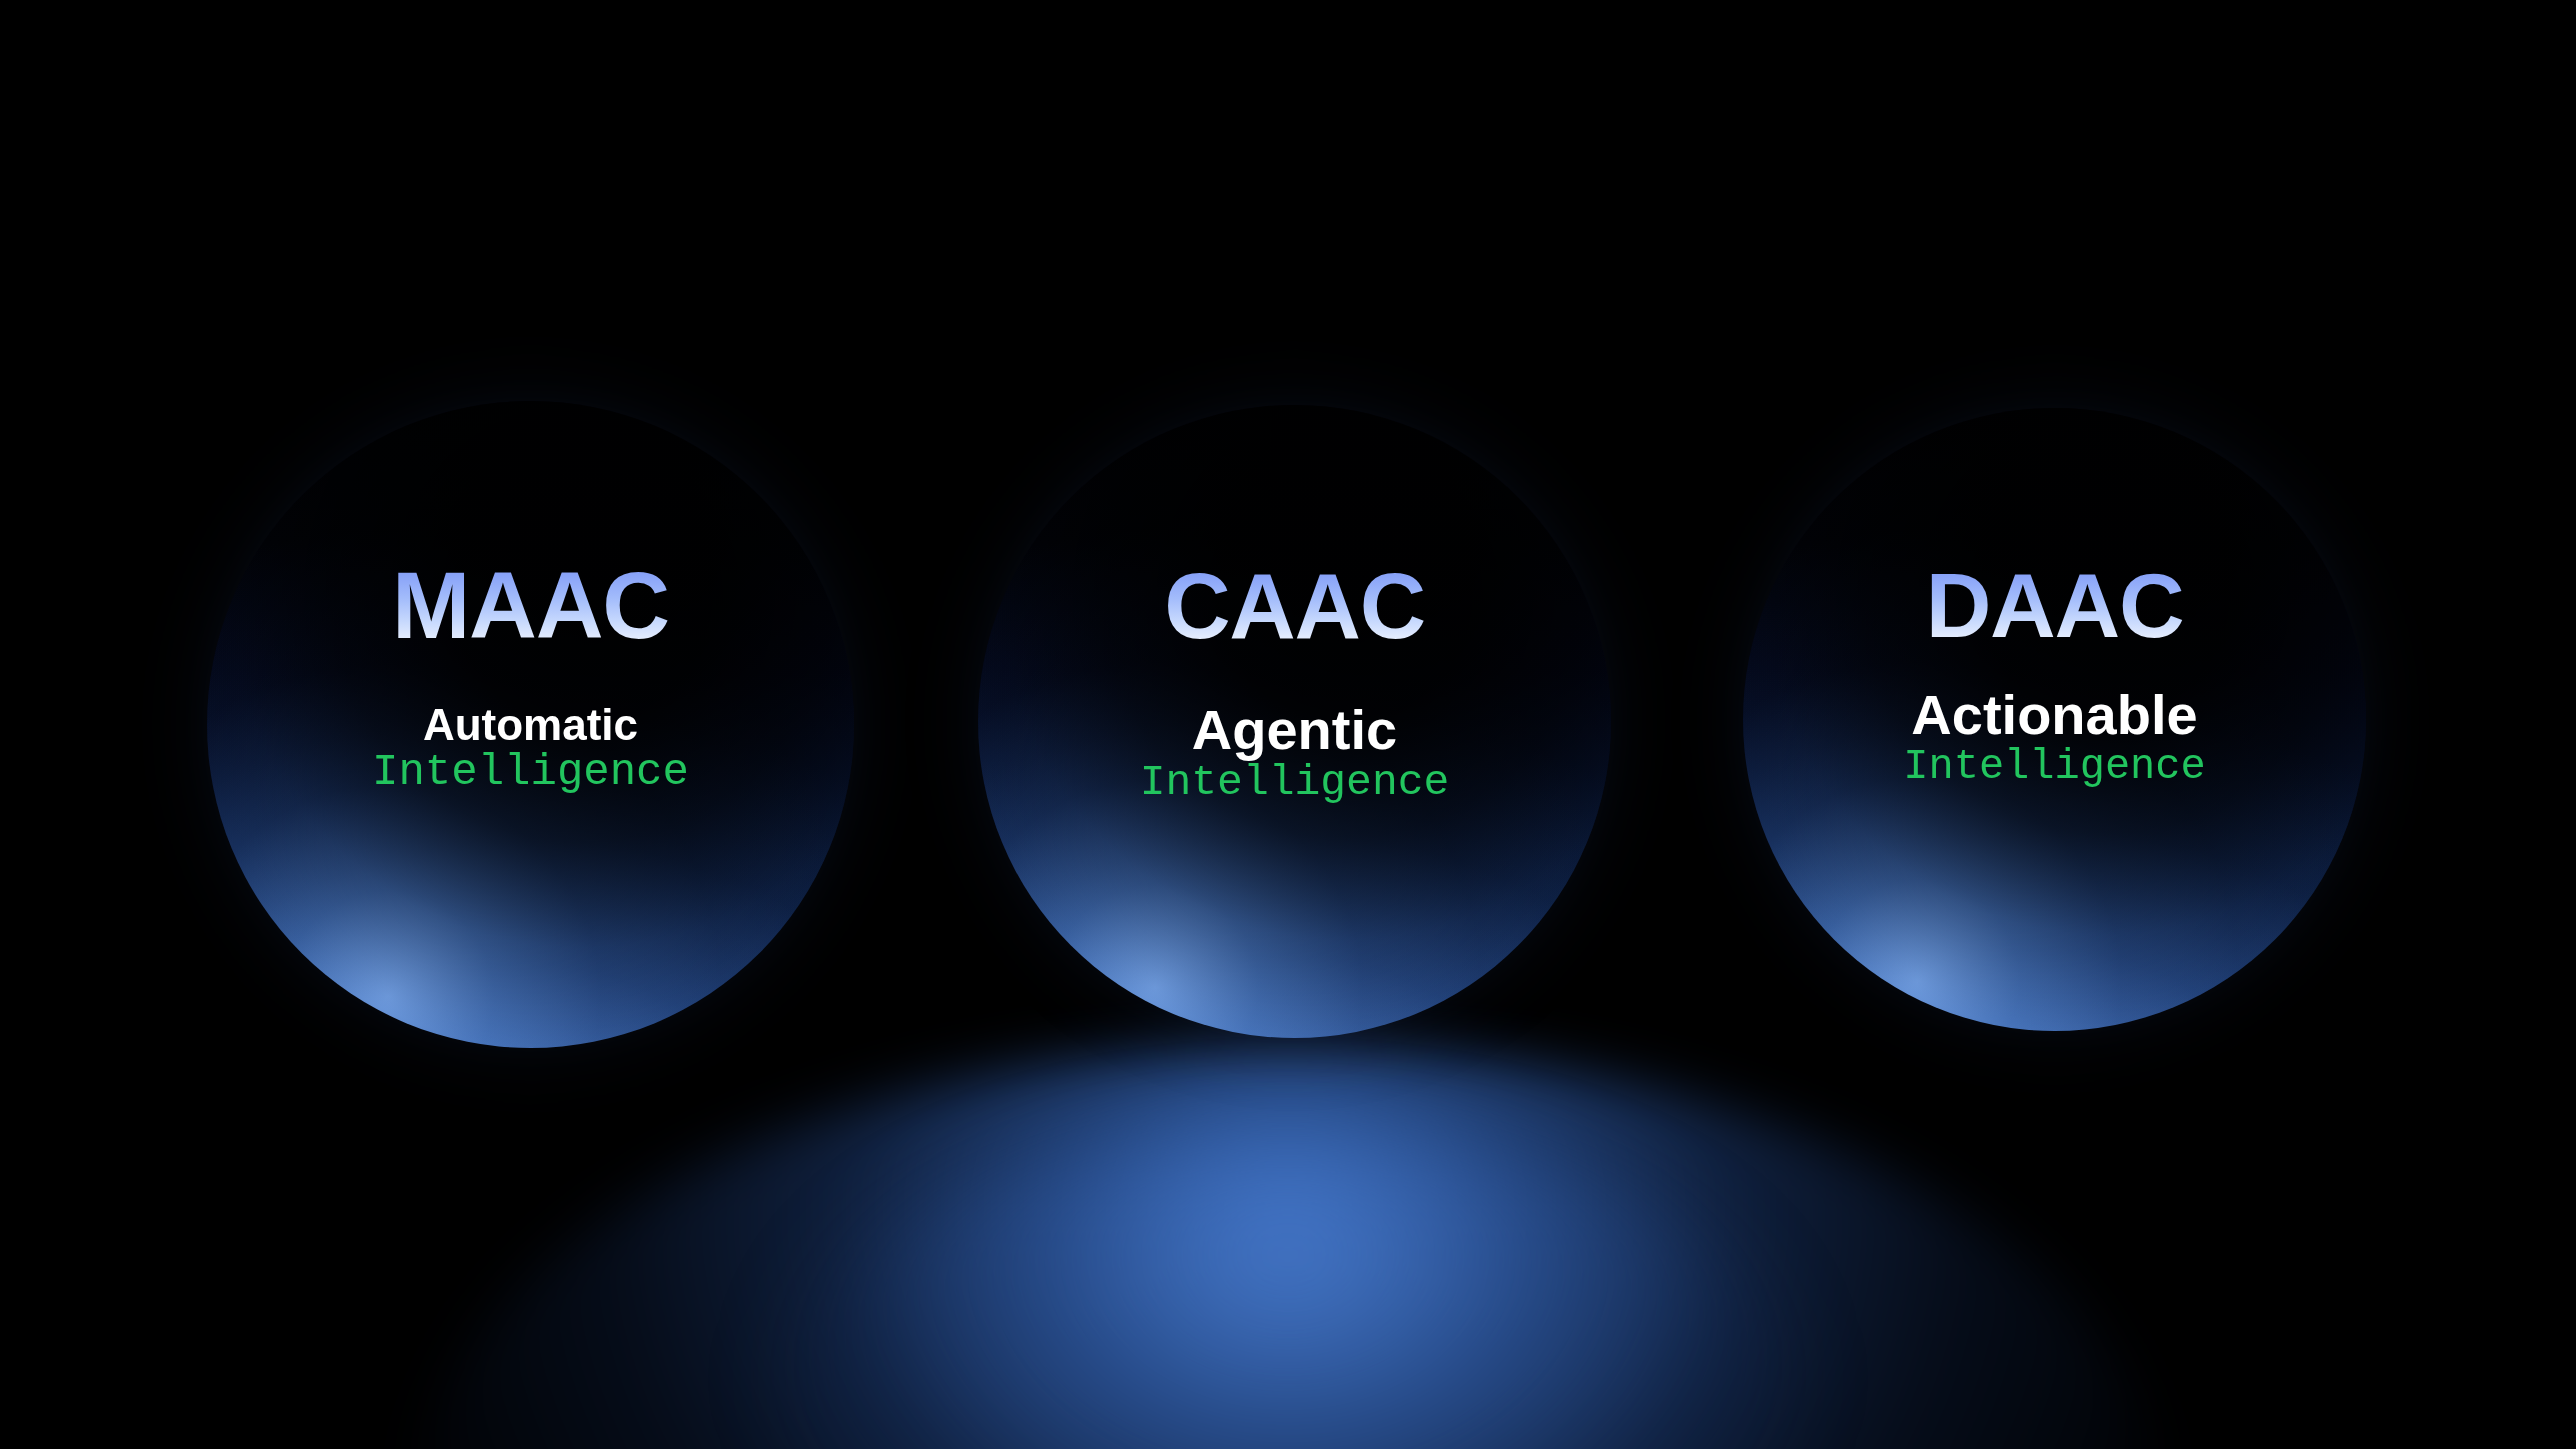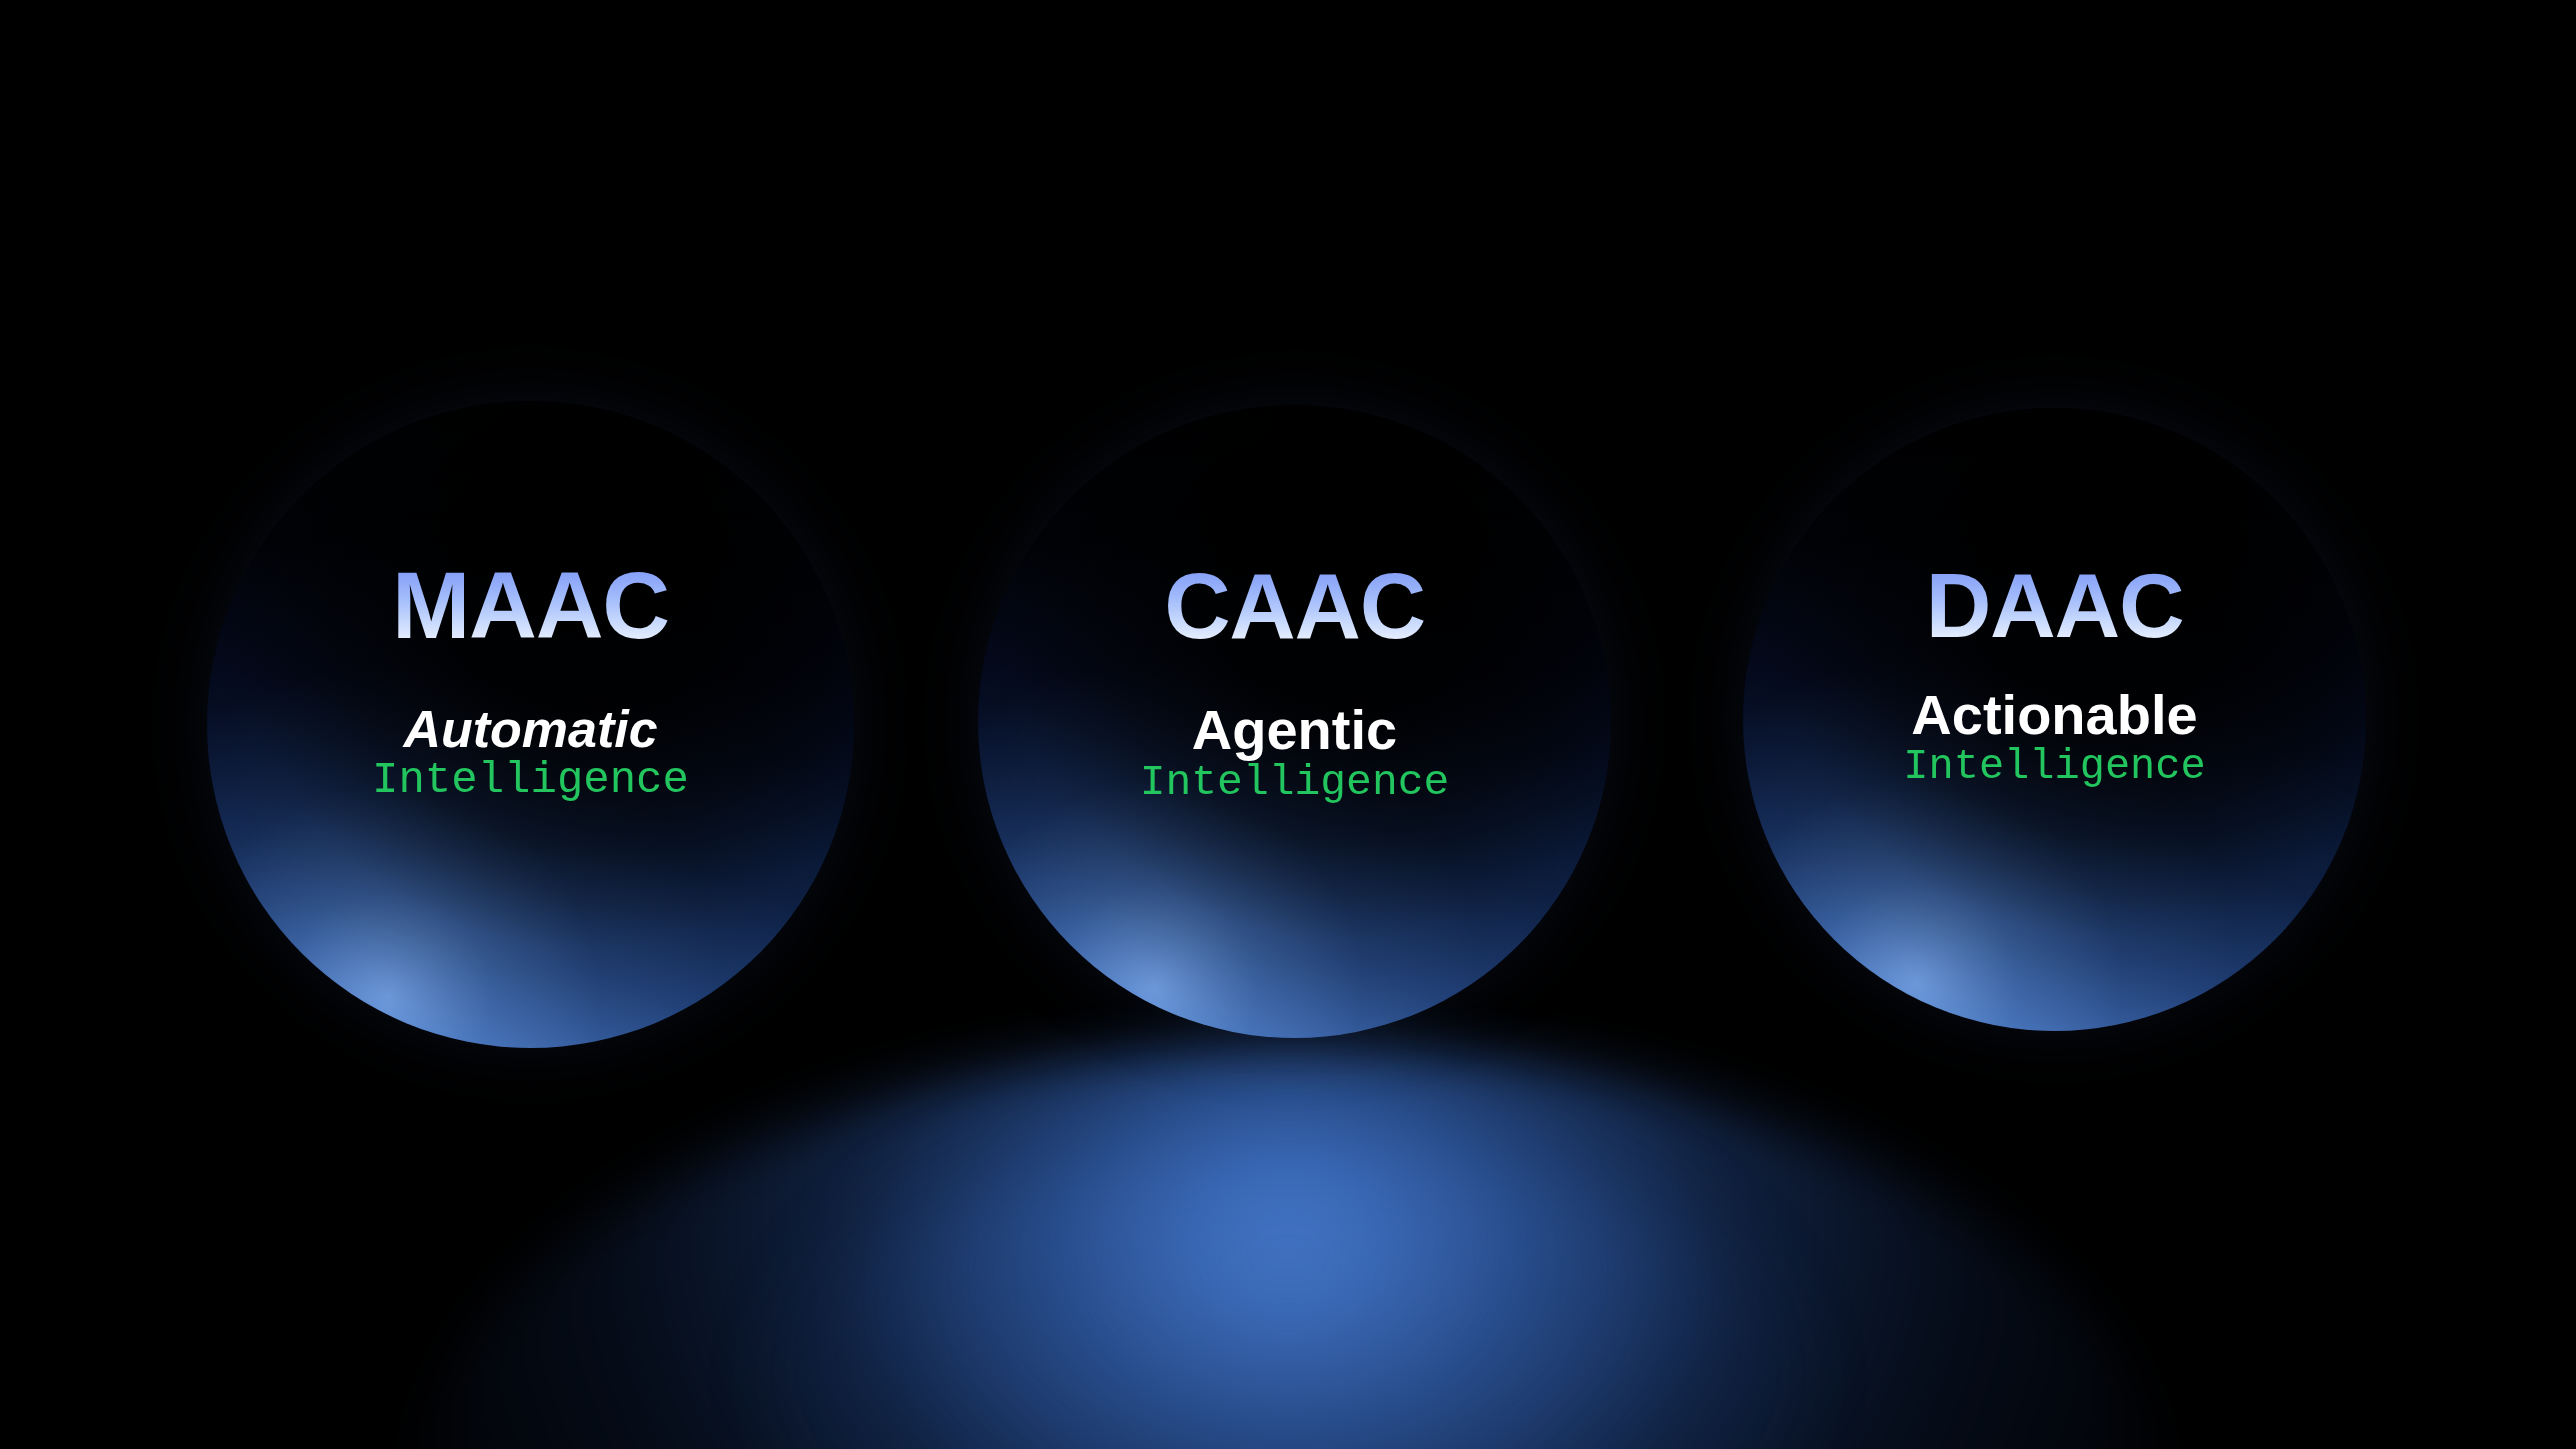--- a/index.html
+++ b/index.html
@@ -263,21 +263,21 @@
 
     <div class="sphere" id="sphere-0" style="width: 647px; height: 647px; left: 207px; top: 401px;">
       <div class="bloom"></div>
       <div class="body"></div>
       <div class="core-shade"></div>
       <div class="rim"></div>
       <div class="rim-hi"></div>
       <div class="rim-lo"></div>
       <div class="label-stack" style="padding-top: 158px;">
         <div class="acronym" style="font-size: 94px; margin-bottom: 48px;">MAAC</div>
-        <div class="sub-bold" style="font-size: 52px; font-style: italic;">Automatic</div>
+        <div class="sub-bold" style="font-size: 44px;">Automatic</div>
         <div class="sub-light" style="font-size: 44px;">Intelligence</div>
       </div>
     </div>
 
     <div class="sphere" id="sphere-1" style="width: 633px; height: 633px; left: 978px; top: 405px;">
       <div class="bloom"></div>
       <div class="body"></div>
       <div class="core-shade"></div>
       <div class="rim"></div>
       <div class="rim-hi"></div>

